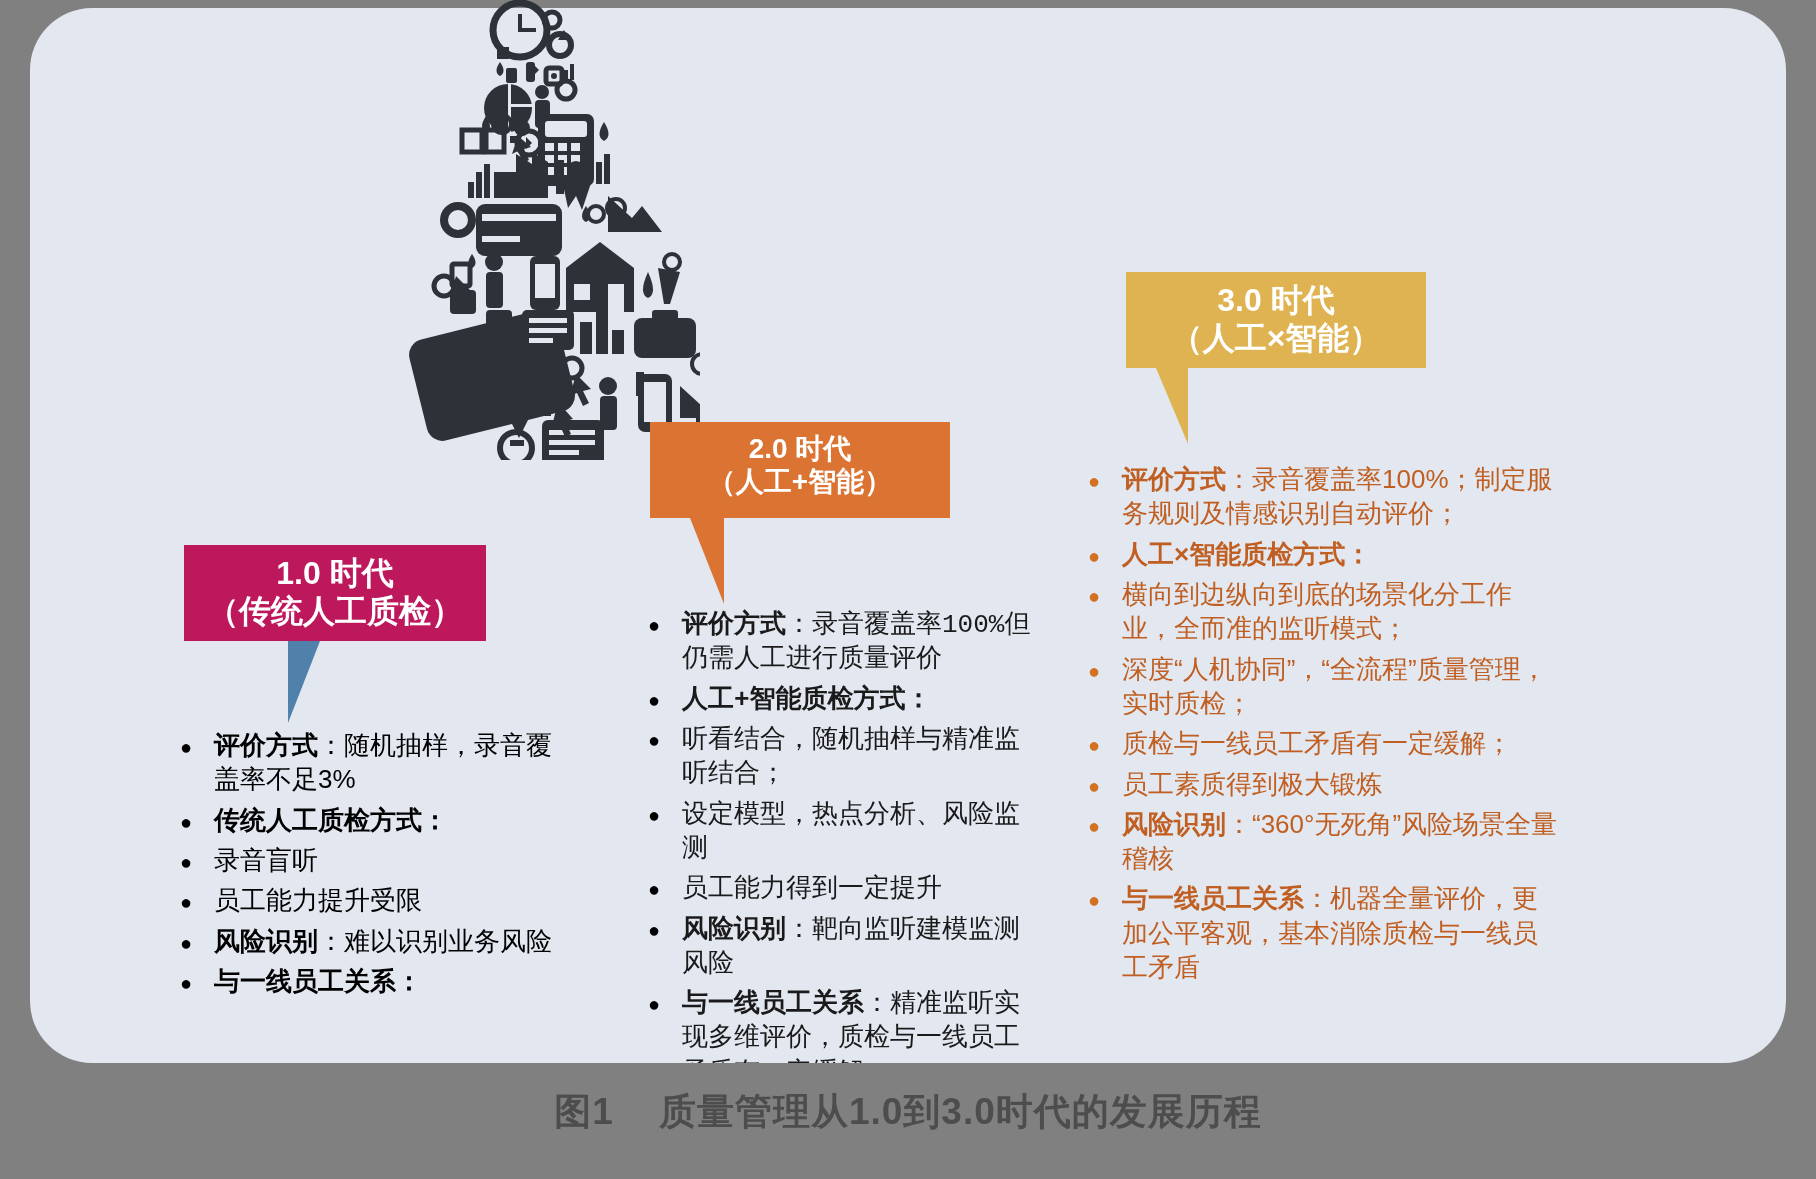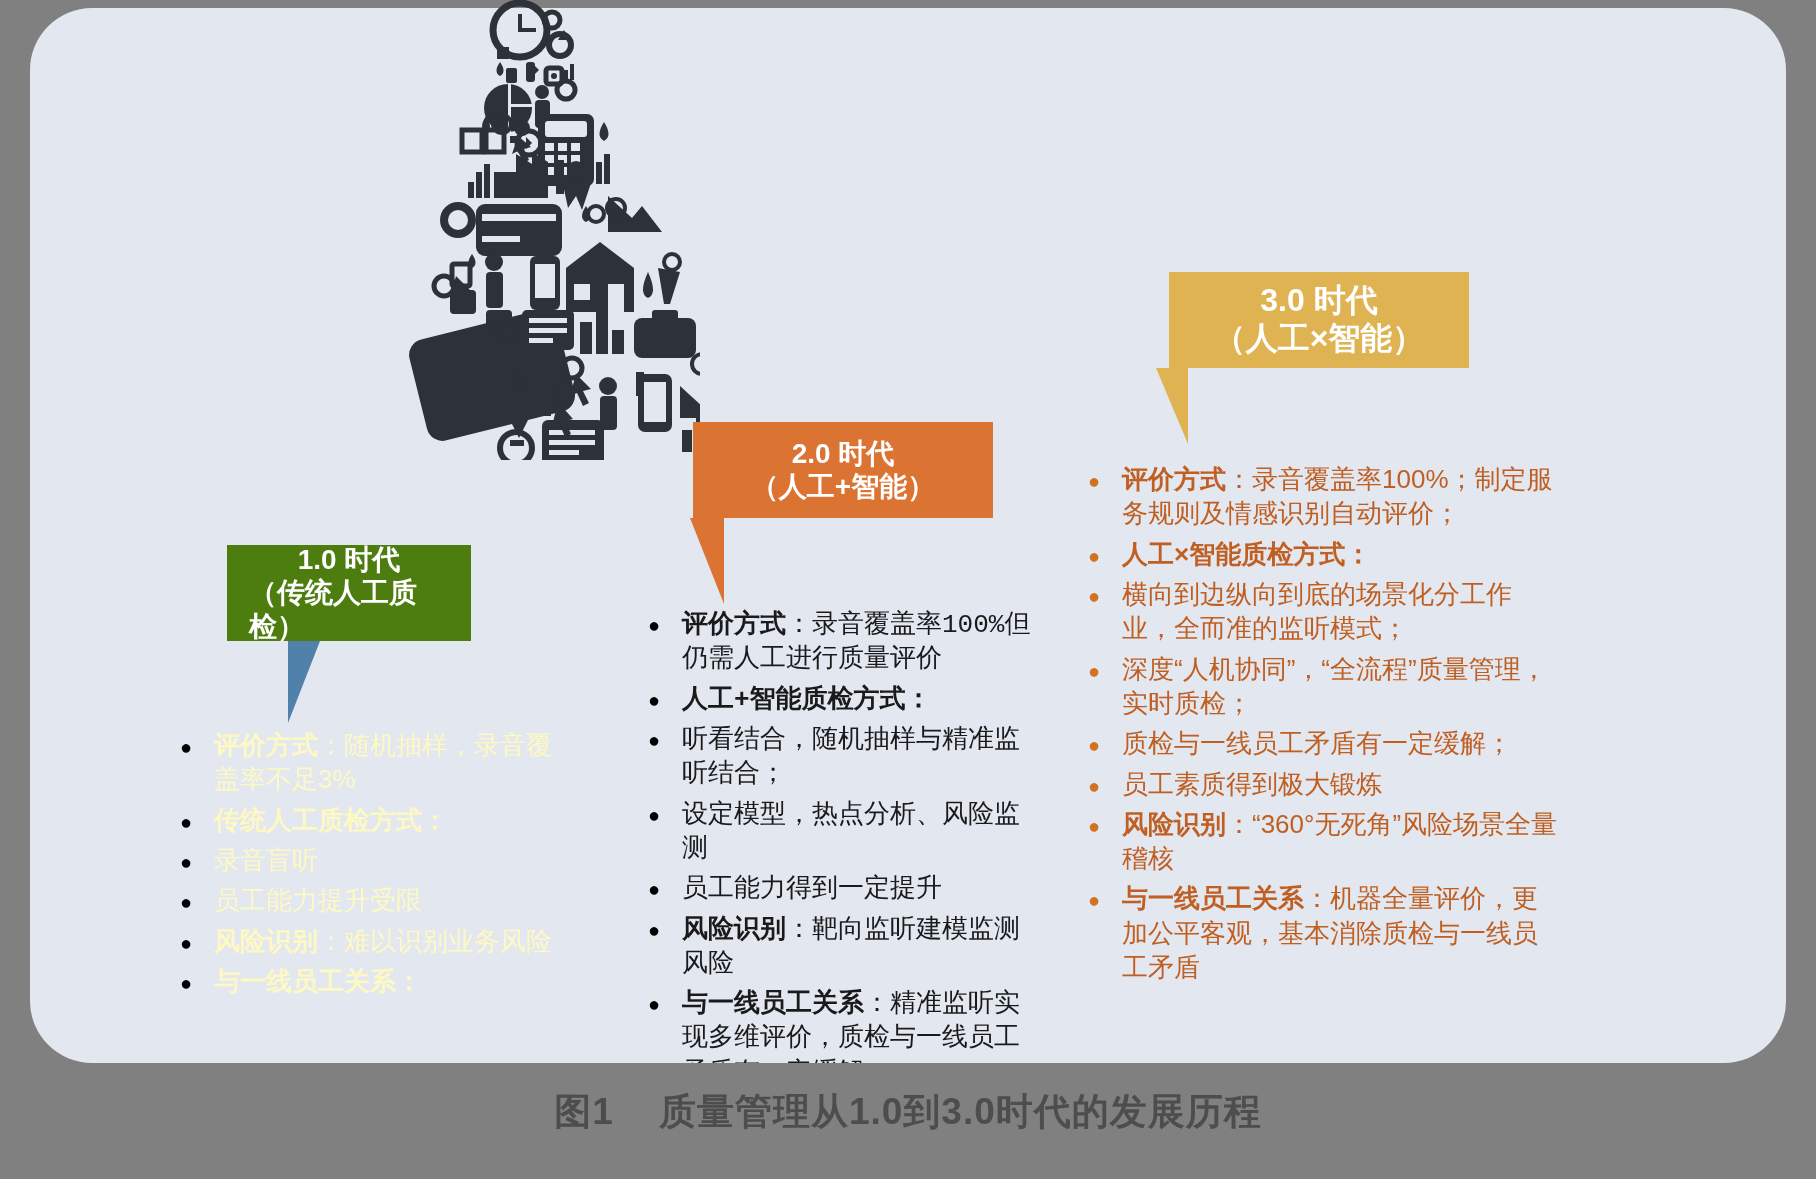--- a/index.html
+++ b/index.html
@@ -29,30 +29,29 @@
   }
 
   
   .figure{position:absolute;left:390px;top:0px;width:310px;height:460px;}
   .figure svg{display:block;}
 
   
   .banner{position:absolute;}
   .banner .box{
     box-sizing:border-box;
-    display:flex;flex-direction:column;align-items:center;justify-content:center;
+    display:flex;flex-direction:column;align-items:center;
     color:#ffffff;font-weight:bold;line-height:1.18;
     padding:10px 22px;
-    margin-left:43px;
   }
   .banner .tail{width:0;height:0;}
 
   
   #banner-1{left:184px;top:545px;}
-  #banner-1 .box{width:244px;height:96px;background:#4d7c0f;font-size:28px;}
+  #banner-1 .box{width:302px;height:96px;background:#be185d;font-size:32px;}
   #banner-1 .tail{
     margin-left:104px;
     border-left:32px solid #4f81ab;
     border-bottom:82px solid transparent;
   }
 
   
   #banner-2{left:650px;top:422px;}
   #banner-2 .box{width:300px;height:96px;background:#db7433;font-size:28px;}
   #banner-2 .tail{
@@ -79,21 +78,21 @@
   .bullet{
     flex:0 0 auto;width:34px;text-align:left;
     font-size:26px;line-height:1.32;
   }
   .li-text{
     flex:1 1 auto;font-size:26px;line-height:1.32;
     word-break:break-all;
   }
   .li-text b{font-weight:bold;}
 
-  #list-1{left:180px;top:728px;width:390px;color:#fef9c3;}
+  #list-1{left:180px;top:728px;width:390px;color:#000000;}
   #list-1 .bullet{color:#000000;}
   #list-2{left:648px;top:608px;width:390px;color:#1a1a1a;font-family:Liberation Mono, monospace;}
   #list-2 .bullet{color:#000000;}
   #list-3{left:1088px;top:462px;width:470px;color:#c05f21;}
   #list-3 .bullet{color:#d2711f;}
   #list-3 .li-text{color:#c05f21;}
 
   .li .bullet::before{content:"\25CF";font-size:20px;}
 </style>
 </head>

